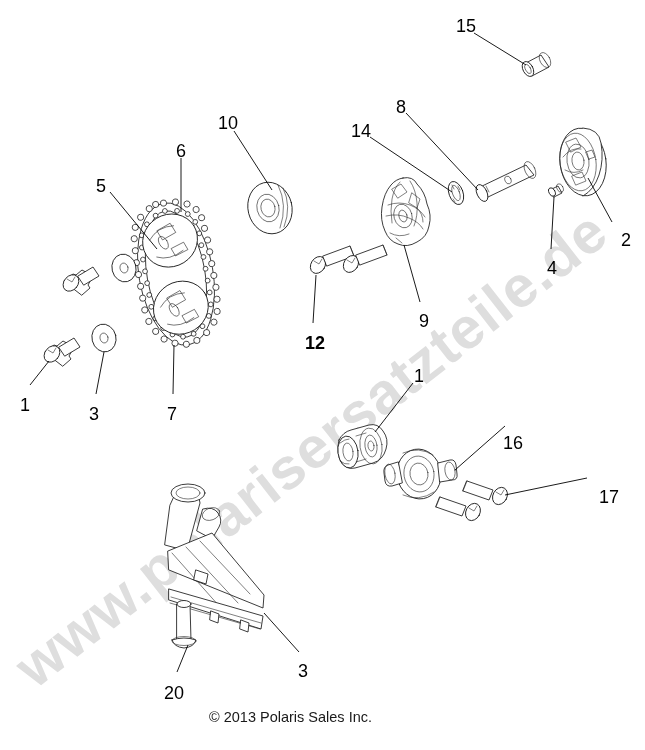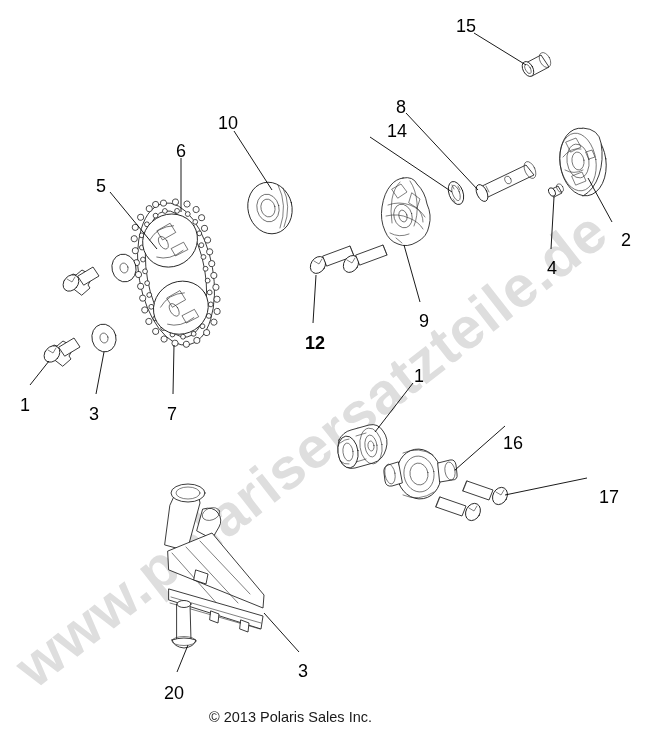--- a/index.html
+++ b/index.html
@@ -366,21 +366,21 @@
       <line class="callout-line" x1="413" y1="383" x2="375" y2="432"></line>
       <line class="callout-line" x1="505" y1="426" x2="455" y2="470"></line>
       <line class="callout-line" x1="587" y1="478" x2="505" y2="495"></line>
       <line class="callout-line" x1="299" y1="652" x2="264" y2="613"></line>
       <line class="callout-line" x1="177" y1="672" x2="188" y2="645"></line>
     </g>
   </svg>
 
   <div class="label" style="left:456px; top:17px;">15</div>
   <div class="label" style="left:396px; top:98px;">8</div>
-  <div class="label" style="left:351px; top:122px;margin-left:36px;">14</div>
+  <div class="label" style="left:351px; top:122px;">14</div>
   <div class="label" style="left:218px; top:114px;">10</div>
   <div class="label" style="left:176px; top:142px;">6</div>
   <div class="label" style="left:621px; top:231px;">2</div>
   <div class="label" style="left:96px;  top:177px;">5</div>
   <div class="label" style="left:547px; top:259px;">4</div>
   <div class="label" style="left:419px; top:312px;">9</div>
   <div class="label" style="left:305px; top:334px;font-weight:bold;">12</div>
   <div class="label" style="left:20px;  top:396px;">1</div>
   <div class="label" style="left:89px;  top:405px;">3</div>
   <div class="label" style="left:167px; top:405px;">7</div>

